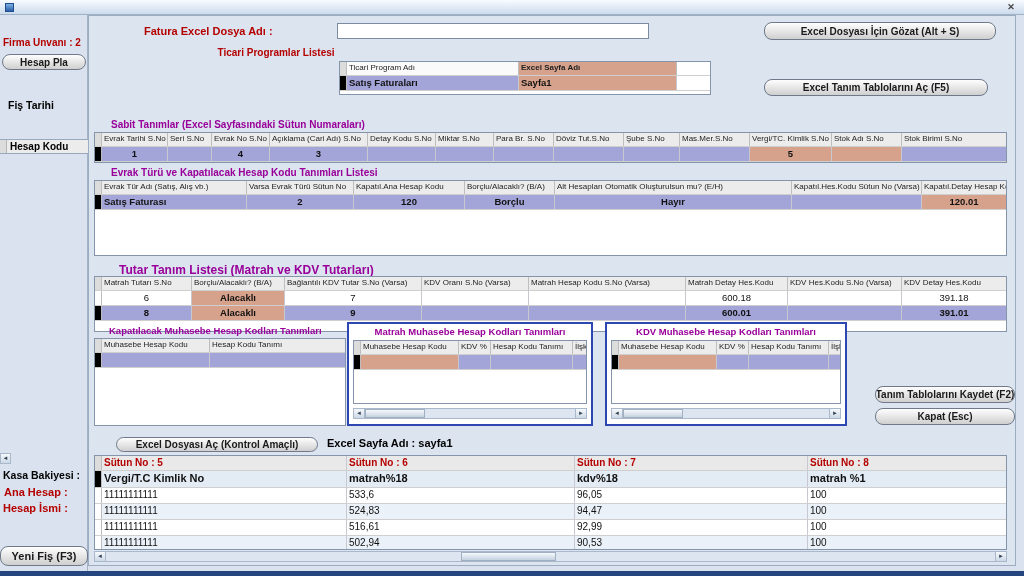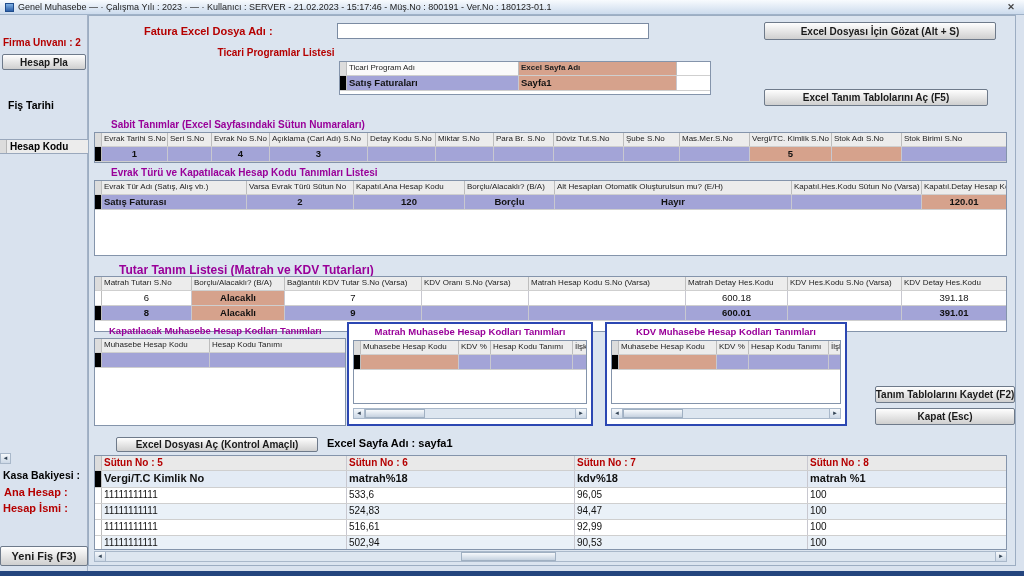--- a/index.html
+++ b/index.html
@@ -7,21 +7,21 @@
 body{position:relative;background:#d9e2ee;font-family:"Liberation Sans",sans-serif;overflow:hidden;color:#111}
 .abs{position:absolute}
 .titlebar{position:absolute;left:0;top:0;width:1024px;height:15px;background:linear-gradient(#f8fbfe,#ccdbed);border-bottom:1px solid #9fb2c8;display:flex;align-items:center;gap:4px;padding:0 5px;font-size:9px;color:#222;white-space:nowrap;overflow:hidden}
 .appicon{width:9px;height:9px;border:1px solid #1f4c8c;background:linear-gradient(#7fb0e4,#2b5fa8);flex:0 0 9px}
 .closebtn{margin-left:auto;width:16px;text-align:center;font-size:9px;font-weight:bold;color:#444;cursor:default}
 .sidebar{position:absolute;left:0;top:15px;width:88px;height:556px;border-right:1px solid #a4b2c6;background:#d9e2ee}
 .main{position:absolute;left:88px;top:15px;width:928px;height:551px;background:#dbe4ef;border:1px solid #9cadc2}
 .red{color:#b50000;font-weight:bold}
 .purple{color:#990099;font-weight:bold}
 .blk{color:#000;font-weight:bold}
-.btn{background:linear-gradient(#fefefe,#cfcfcf);border:1px solid #6e7a8a;border-radius:2px;font-weight:bold;font-size:10px;color:#1a1a1a;display:flex;align-items:center;justify-content:center;white-space:nowrap;overflow:hidden;font-family:inherit}
+.btn{background:linear-gradient(#fefefe,#cfcfcf);border:1px solid #6e7a8a;border-radius:8px;font-weight:bold;font-size:10px;color:#1a1a1a;display:flex;align-items:center;justify-content:center;white-space:nowrap;overflow:hidden;font-family:inherit}
 .input{background:#fff;border:1px solid #7b8ba2;font-size:10px;padding:0 2px;font-family:inherit}
 .tbl{background:#fff;border:1px solid #8494ab;overflow:hidden}
 .trow{display:flex;border-bottom:1px solid #cfcfcf}
 .th{background:#ececec;font-size:8px;line-height:12px;height:13px;padding:0 2px;border-right:1px solid #bdbdbd;white-space:nowrap;overflow:hidden;flex:0 0 auto;color:#222}
 .td{font-size:9.5px;line-height:13px;height:14px;padding:0 2px;border-right:1px solid #c8c8d0;white-space:nowrap;overflow:hidden;flex:0 0 auto}
 .redh{background:#e9e9e9;color:#b50000;font-weight:bold;font-size:10px;height:14px;line-height:13px}
 .bb{background:#e3ebf5;font-weight:bold;font-size:11px;height:16px;line-height:15px}
 .dd{font-size:10px;height:15px;line-height:14px}
 .alt{background:#eaf1f8}
 .mk{flex:0 0 7px;width:7px;border-right:1px solid #bdbdbd}
@@ -37,21 +37,20 @@
 .sarr{flex:0 0 11px;background:linear-gradient(#f6f9fc,#ccd8e6);border-right:1px solid #a9b8ca;font-size:6px;line-height:9px;text-align:center;color:#345}
 .sarrR{border-right:none;border-left:1px solid #a9b8ca}
 .strack{flex:1 1 auto;position:relative}
 .sthumb{background:linear-gradient(#f6f9fc,#c6d2e0);border:1px solid #a0b0c2}
 </style>
 </head>
 <body>
 
 <div class="titlebar">
   <span class="appicon"></span>
-  <span>Genel Muhasebe   —   · Çalışma Yılı : 2023 ·   —   · Kullanıcı : SERVER - 21.02.2023 - 15:17:46 - Müş.No : 800191 - Ver.No : 180123-01.1</span>
   <span class="closebtn">✕</span>
 </div>
 
 <div class="sidebar">
   <div class="abs red" style="left:3px;top:22px;font-size:10px;width:84px;white-space:nowrap;overflow:hidden">Firma Unvanı : 2</div>
   <button class="btn abs" style="left:2px;top:39px;width:84px;height:16px">Hesap Pla</button>
   <div class="abs blk" style="left:8px;top:84px;font-size:10.5px">Fiş Tarihi</div>
   <div class="abs" style="left:0;top:124px;width:88px;height:15px;background:#ececec;border-top:1px solid #9aa8bc;border-bottom:1px solid #9aa8bc;display:flex;align-items:center">
     <span style="width:7px;height:100%;background:#dcdcdc;border-right:1px solid #b5b5b5"></span>
     <span class="blk" style="font-size:10px;padding-left:3px">Hesap Kodu</span>
@@ -79,21 +78,21 @@
       <div class="th fill" style="background:#fff"></div>
     </div>
     <div class="trow">
       <div class="mk mkb"></div>
       <div class="td lav" style="width:172px">Satış Faturaları</div>
       <div class="td tan" style="width:158px">Sayfa1</div>
       <div class="td fill"></div>
     </div>
   </div>
 
-  <button class="btn abs" style="left:675px;top:73px;width:224px;height:17px">Excel Tanım Tablolarını Aç (F5)</button>
+  <button class="btn abs" style="left:675px;top:63px;width:224px;height:17px">Excel Tanım Tablolarını Aç (F5)</button>
 
   <div class="abs purple" style="left:22px;top:103px;font-size:10px">Sabit Tanımlar (Excel Sayfasındaki Sütun Numaraları)</div>
   <div class="tbl abs" style="left:5px;top:116px;width:913px;height:31px">
     <div class="trow">
       <div class="mk mkg"></div>
       <div class="th" style="width:66px">Evrak Tarihi S.No</div>
       <div class="th" style="width:44px">Seri S.No</div>
       <div class="th" style="width:58px">Evrak No S.No</div>
       <div class="th" style="width:98px">Açıklama (Cari Adı) S.No</div>
       <div class="th" style="width:68px">Detay Kodu S.No</div>

